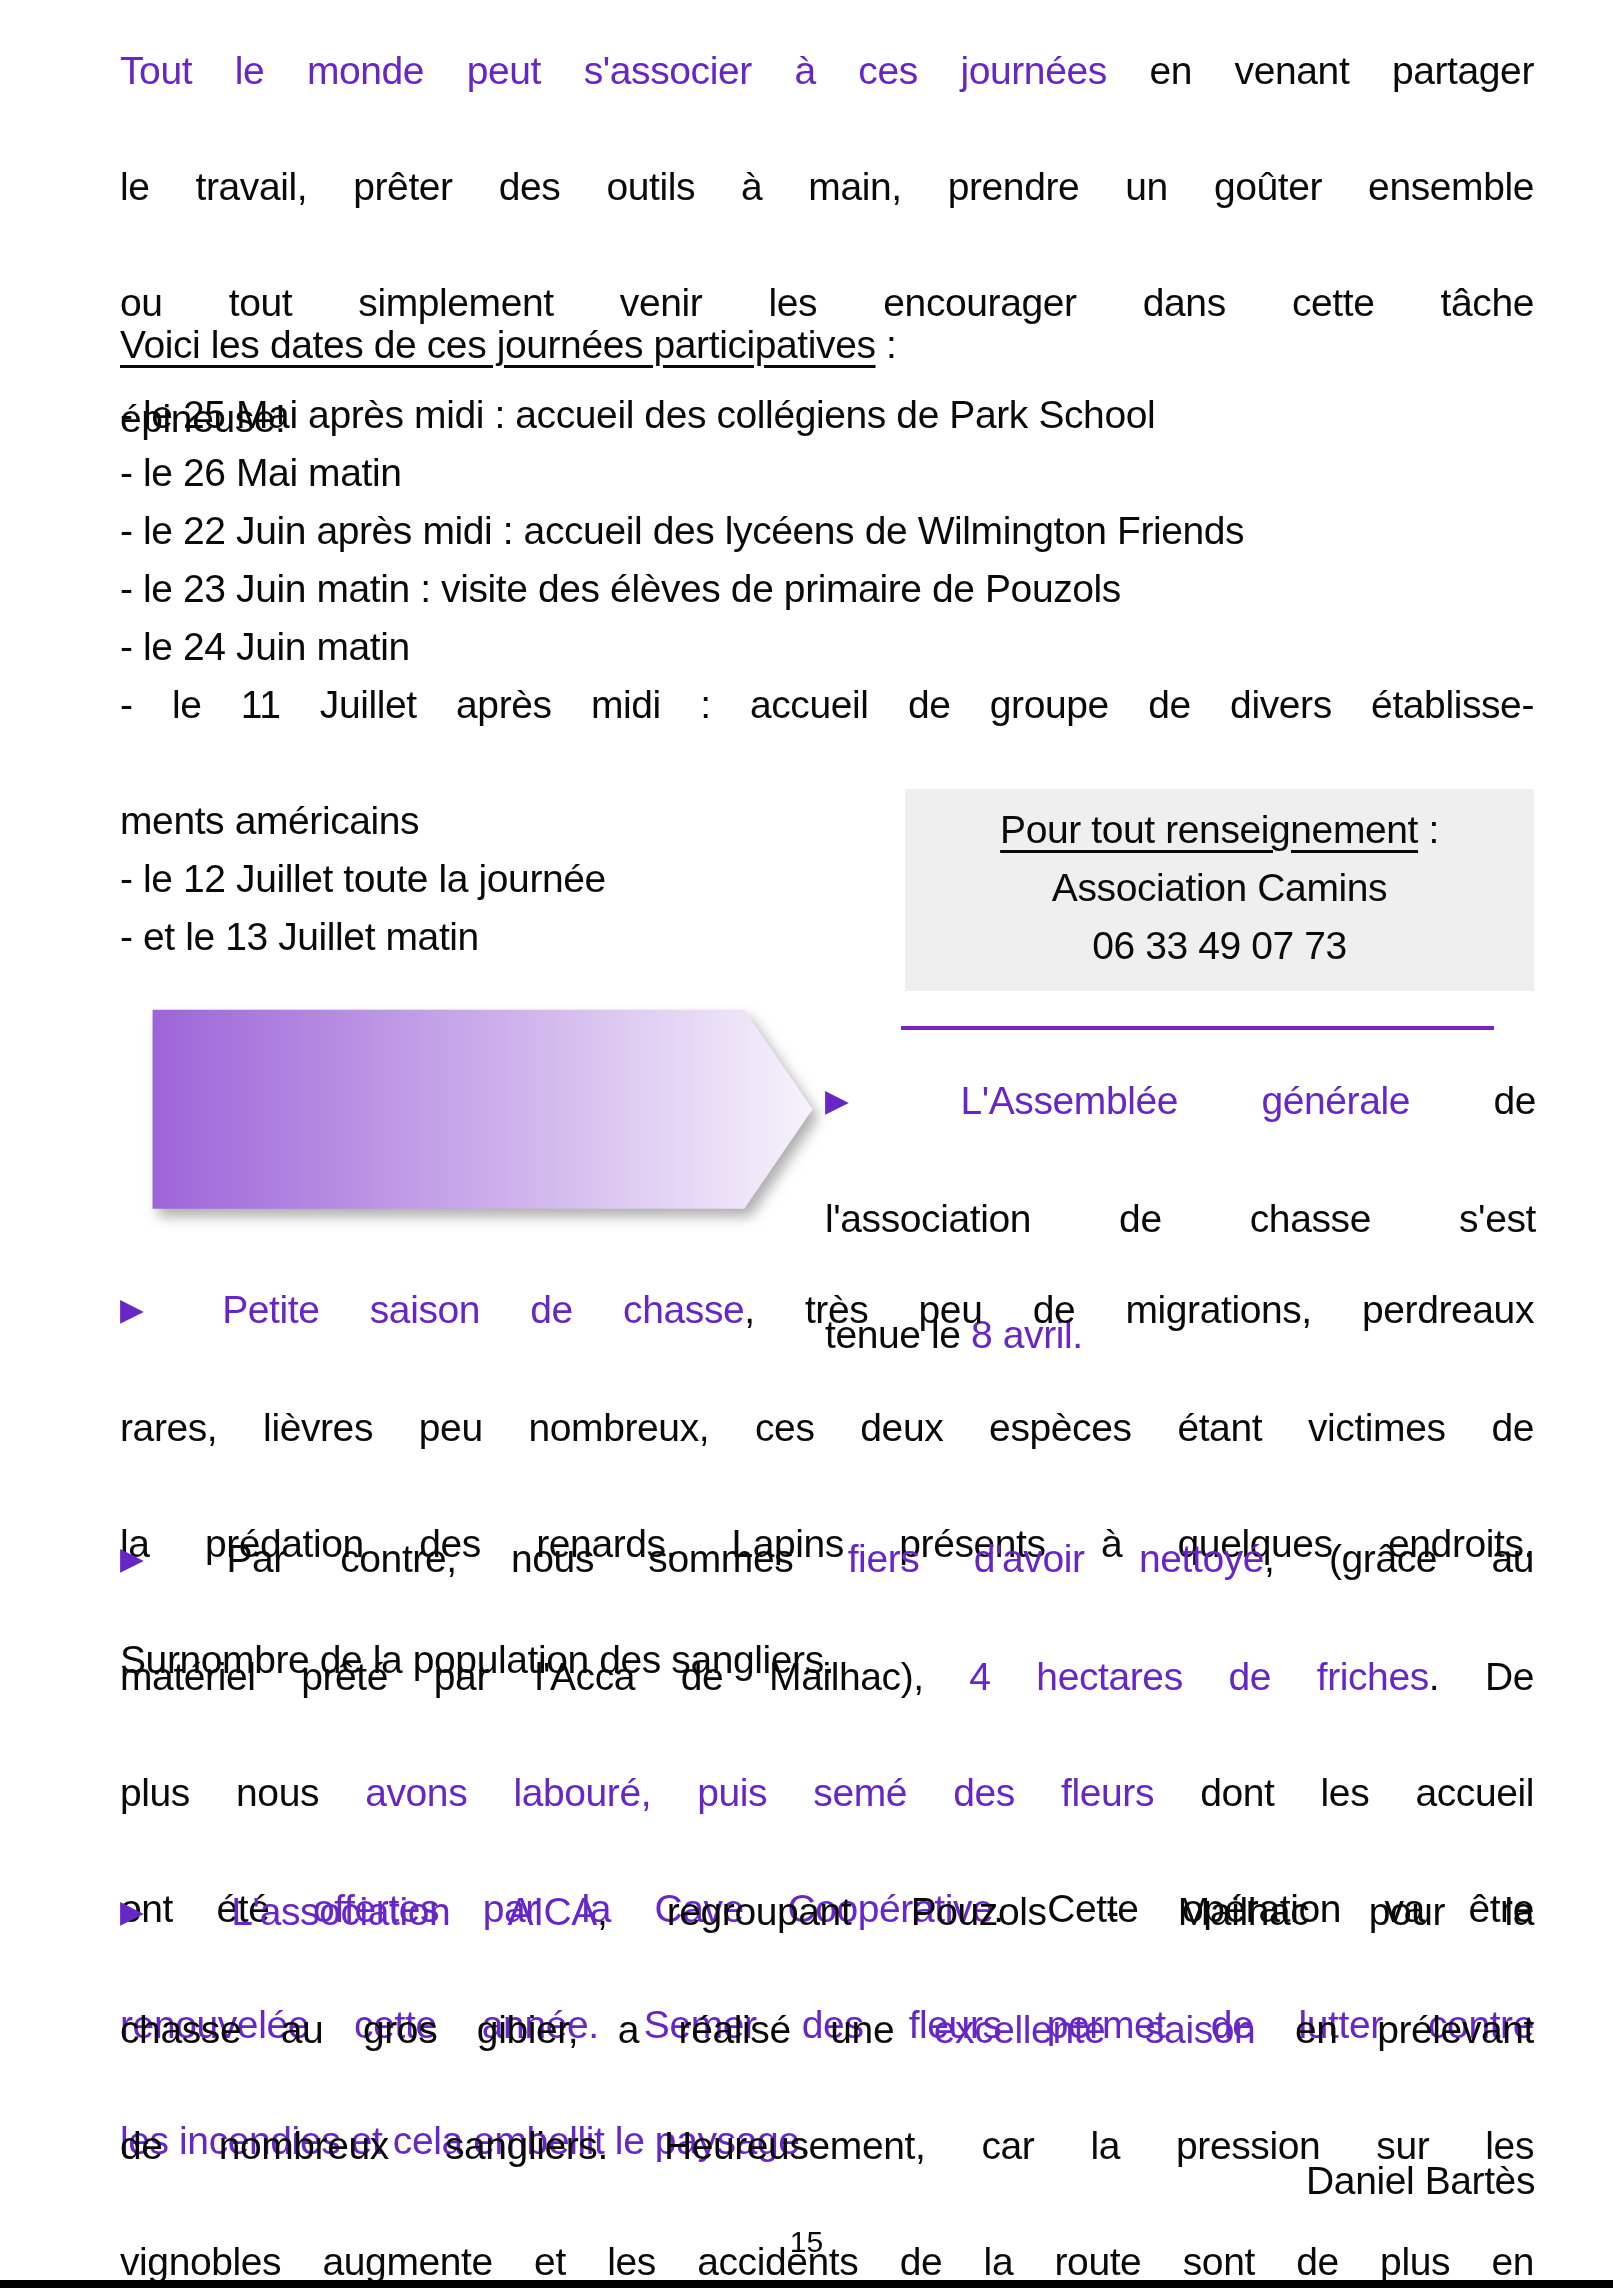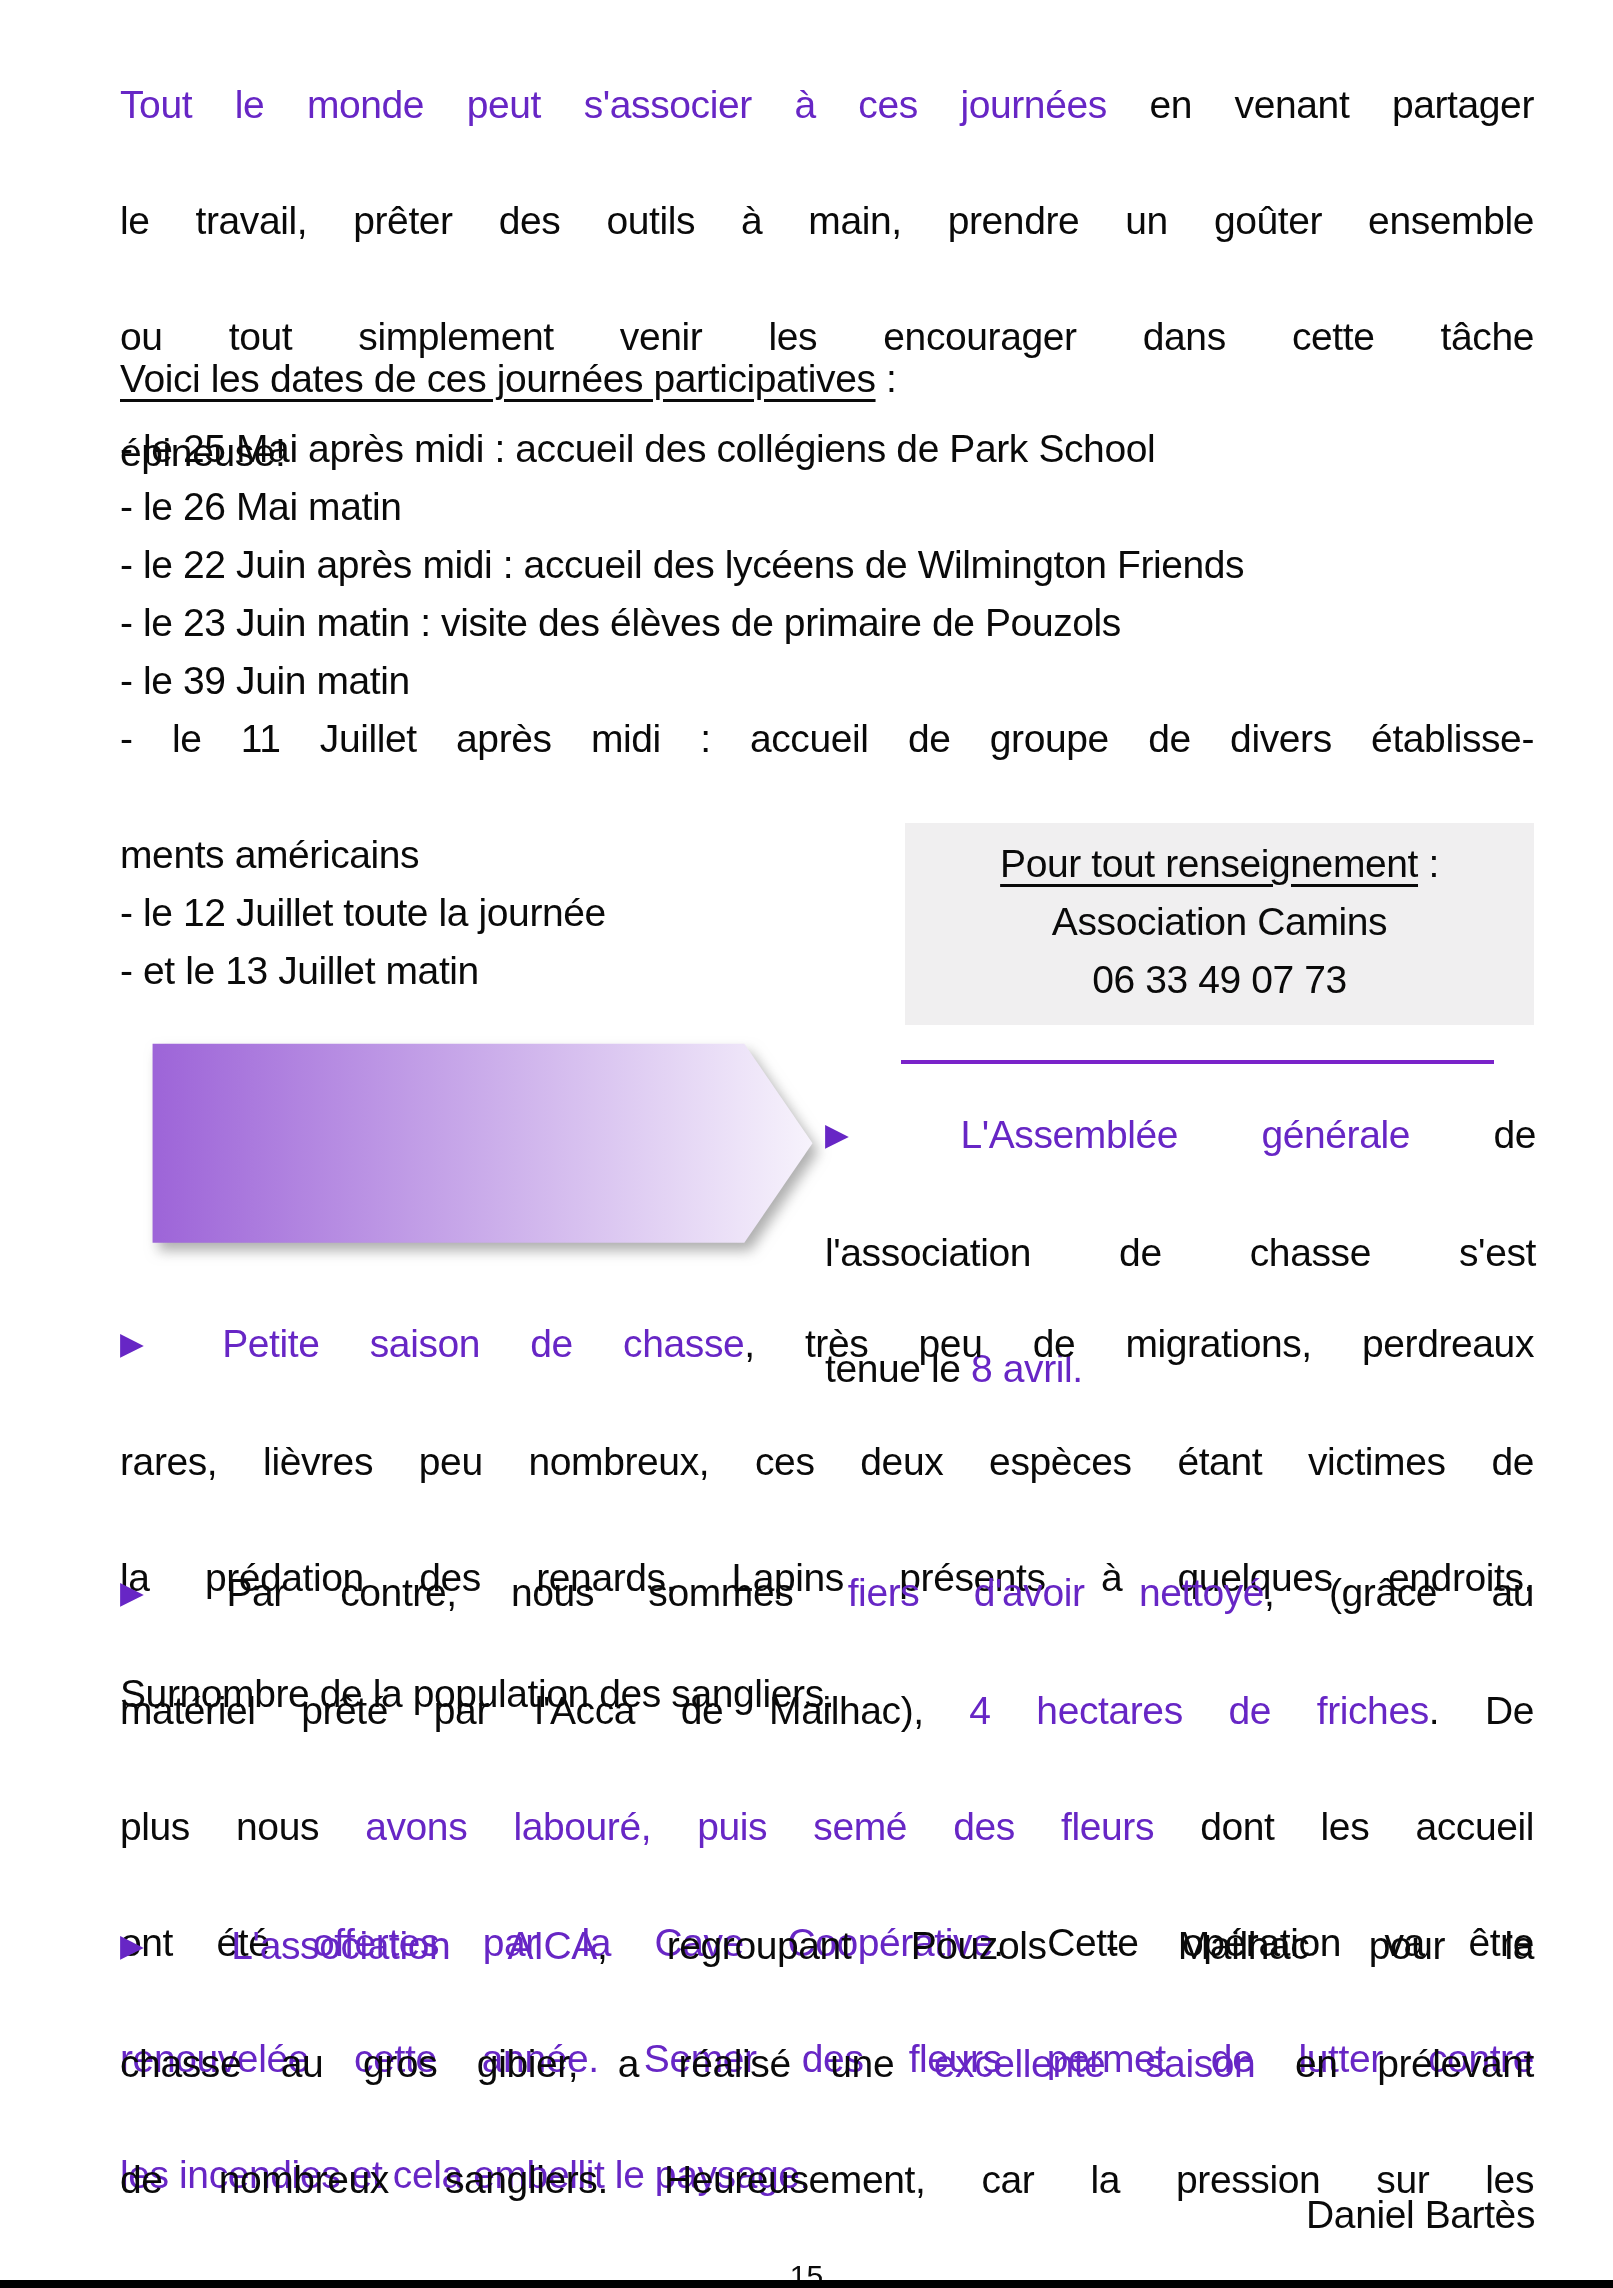--- a/index.html
+++ b/index.html
@@ -23,21 +23,21 @@
   .j::after{content:"";display:inline-block;width:100%;height:0;}
   .p{color:var(--accent);}
   .u{text-decoration:underline;text-decoration-thickness:2.8px;text-underline-offset:7.4px;}
   .bullet{
     color:var(--accent);
     font-family:"DejaVu Sans",sans-serif;
     font-size:31px;
     margin-right:39px;
     position:relative;top:-2.8px;
   }
-  .abs{position:absolute;margin-top:34px;}
+  .abs{position:absolute;}
   .intro{left:120px;top:42px;width:1414px;}
   .dates-heading{left:120px;top:316px;width:1414px;}
   .dates-list{left:120px;top:386px;width:1414px;}
   .infobox{
     left:905px;top:789px;width:629px;
     background:var(--box-bg);
     text-align:center;
     padding:13px 0 14.8px 0;
     line-height:55px;
   }
@@ -76,21 +76,21 @@
 
   <div class="abs dates-heading txt">
       <div class="ln"><span class="u">Voici les dates de ces journées participatives</span><span class=""> :</span></div>
     </div>
 
   <div class="abs dates-list txt">
       <div class="ln"><span class="">- le 25 Mai après midi : accueil des collégiens de Park School</span></div>
       <div class="ln"><span class="">- le 26 Mai matin</span></div>
       <div class="ln"><span class="">- le 22 Juin après midi : accueil des lycéens de Wilmington Friends</span></div>
       <div class="ln"><span class="">- le 23 Juin matin : visite des élèves de primaire de Pouzols</span></div>
-      <div class="ln"><span class="">- le 39 Juin matin</span></div>
+      <div class="ln"><span class="">- le 24 Juin matin</span></div>
       <div class="ln j"><span class="">- le 11 Juillet après midi : accueil de groupe de divers établisse-</span></div>
       <div class="ln"><span class="">ments américains</span></div>
       <div class="ln"><span class="">- le 12 Juillet toute la journée</span></div>
       <div class="ln"><span class="">- et le 13 Juillet matin</span></div>
     </div>
 
   <div class="abs infobox txt">
       <div class="ln"><span class="u">Pour tout renseignement</span><span class=""> :</span></div>
       <div class="ln"><span class="">Association Camins</span></div>
       <div class="ln"><span class="">06 33 49 07 73</span></div>

